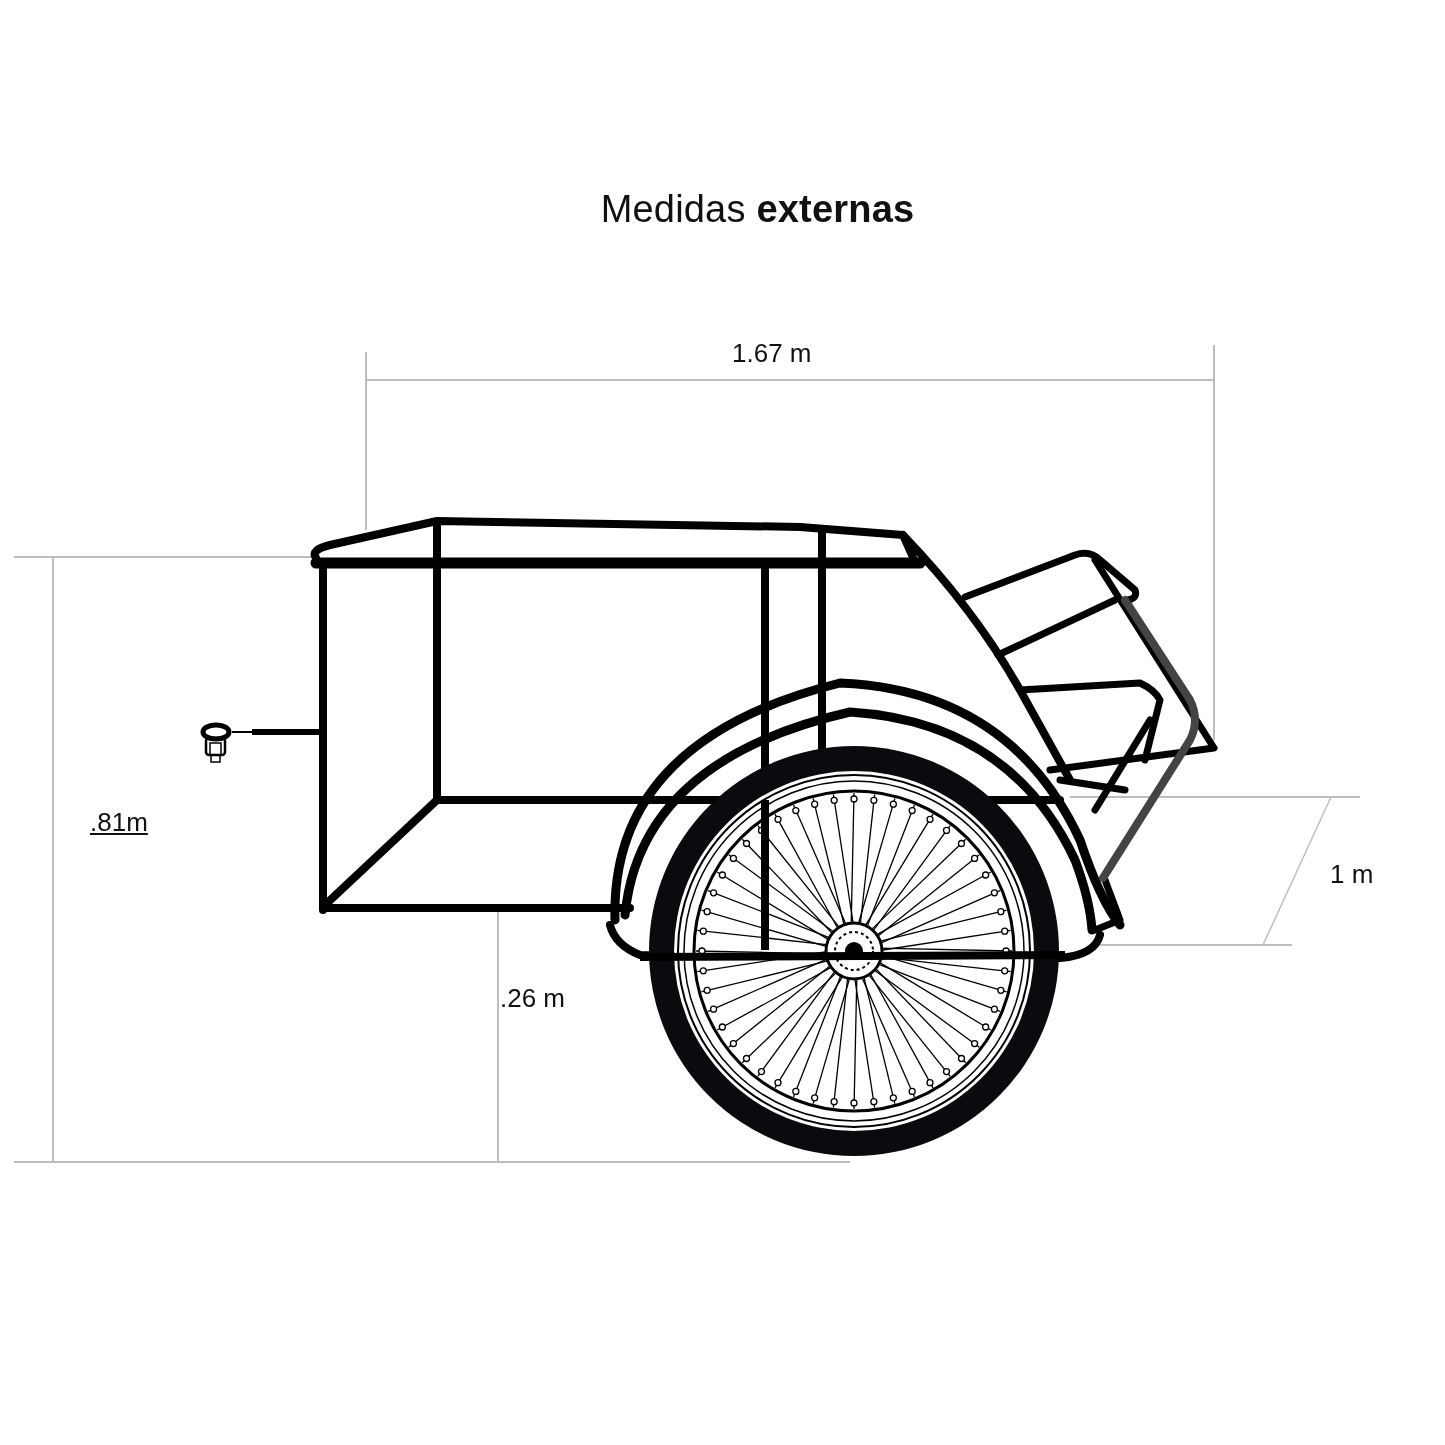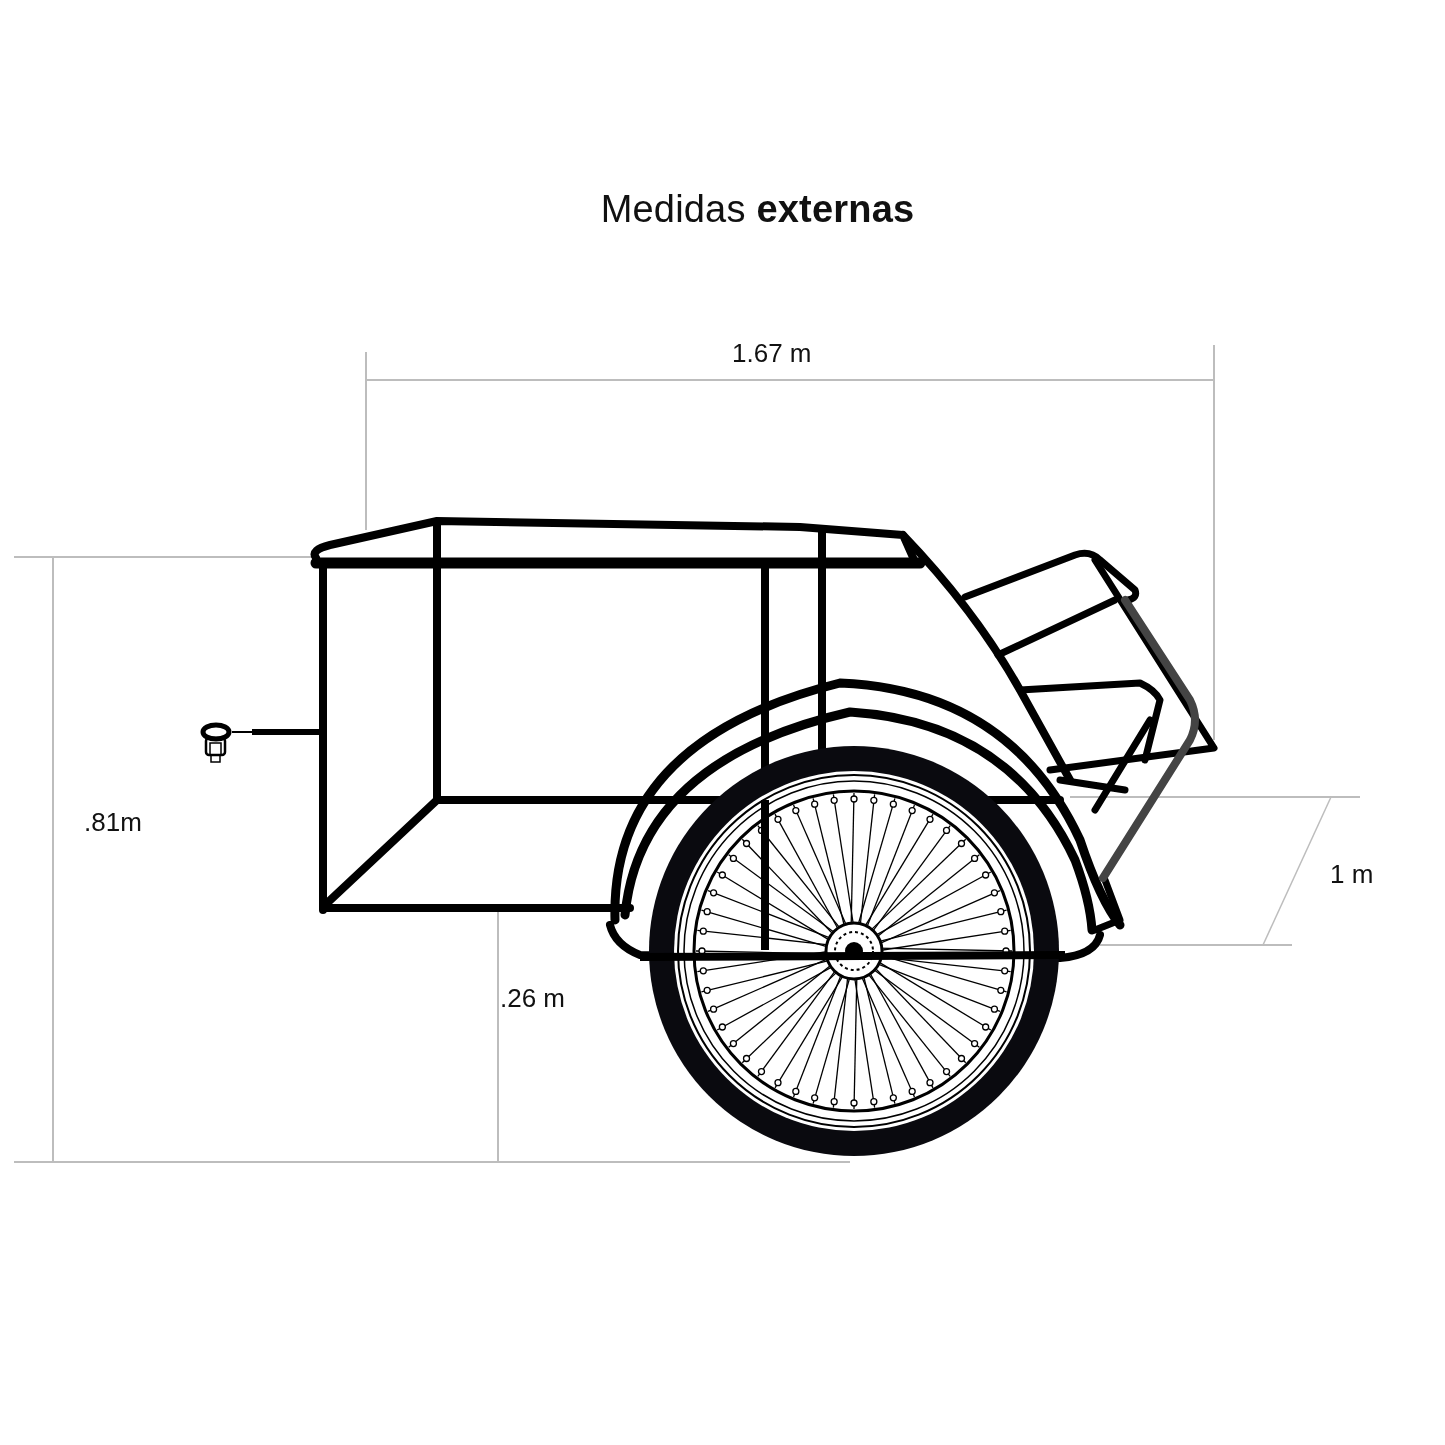--- a/index.html
+++ b/index.html
@@ -8,21 +8,21 @@
     .title .bold { font-weight: bold; text-align: center; }
     .label { position: absolute; font-size: 26px; color: #111; white-space: nowrap; }
     svg.drawing { position: absolute; left: 0; top: 0; }
   </style>
 </head>
 <body>
 
 <div class="title"><span>Medidas </span><span class="bold">externas</span></div>
 
 <div class="label" style="left:732px; top:310px;margin-top:28px;">1.67 m</div>
-<div class="label" style="left:84px; top:807px;">.81m</div>
+<div class="label" style="left:90px; top:807px;text-decoration:underline;">.81m</div>
 <div class="label" style="left:500px; top:983px;">.26 m</div>
 <div class="label" style="left:1330px; top:859px;">1 m</div>
 
 <svg class="drawing" width="1445" height="1445" viewBox="0 0 1445 1445">
 
   <g stroke="#bdbdbd" stroke-width="2" fill="none">
 
     <line x1="366" y1="352" x2="366" y2="530"></line>
     <line x1="1214" y1="345" x2="1214" y2="740"></line>
     <line x1="366" y1="380" x2="1214" y2="380"></line>

